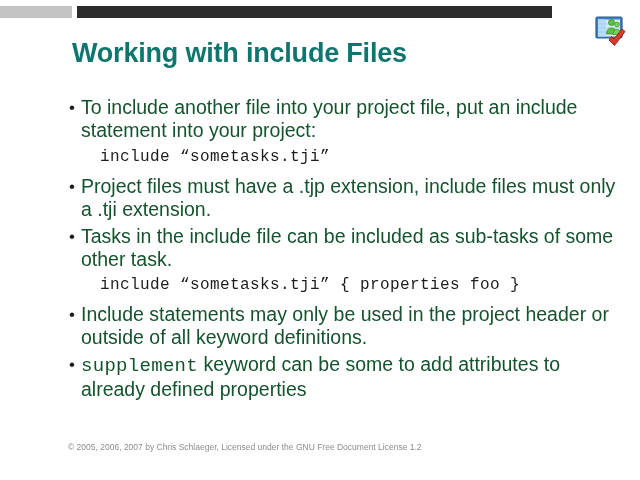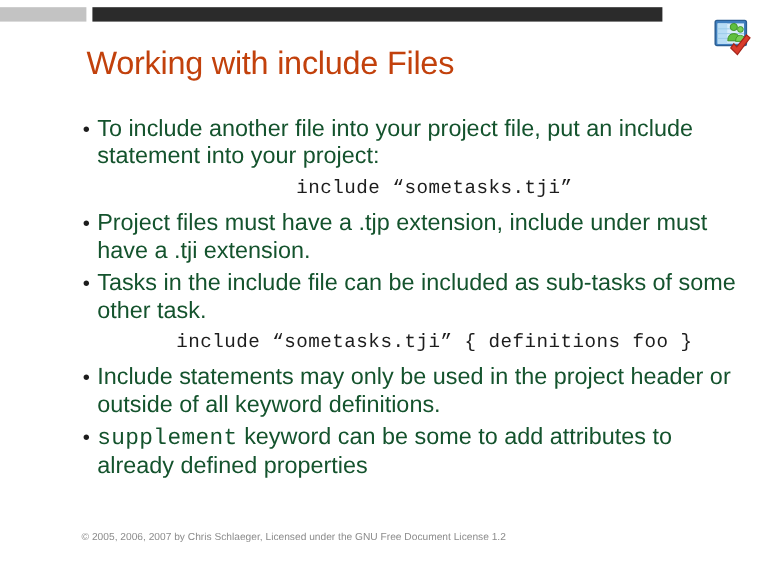--- a/index.html
+++ b/index.html
@@ -48,22 +48,22 @@
     height: 34px;
   }
 
   
   #slide-title {
     position: absolute;
     left: 72px;
     top: 38px;
     margin: 0;
     font-size: 27px;
-    font-weight: normal;
-    color: #c2410c;
+    font-weight: bold;
+    color: #0f766e;
     letter-spacing: -0.2px;
     white-space: nowrap;
   }
 
   
   #slide-body {
     position: absolute;
     left: 64px;
     top: 96px;
     width: 560px;
@@ -91,21 +91,20 @@
     color: #14532d;
   }
   .code-line {
     font-family: "Liberation Mono", "DejaVu Sans Mono", monospace;
     font-size: 16px;
     line-height: 22px;
     color: #1d1d1d;
     margin: 3px 0 7px 36px;
     letter-spacing: 0.4px;
     white-space: pre;
-    text-align: center;
   }
   .mono-inline {
     font-family: "Liberation Mono", "DejaVu Sans Mono", monospace;
     font-size: 19px;
     letter-spacing: 0.3px;
   }
 
   
   #slide-footer {
     position: absolute;
@@ -145,28 +144,28 @@
 <div id="slide-body">
 
   <div class="bullet-row">
     <span class="bullet-mark">•</span>
     <span class="bullet-text">To include another file into your project file, put an include statement into your project:</span>
   </div>
   <div class="code-line">include “sometasks.tji”</div>
 
   <div class="bullet-row">
     <span class="bullet-mark">•</span>
-    <span class="bullet-text">Project files must have a .tjp extension, include under must have a .tji extension.</span>
+    <span class="bullet-text">Project files must have a .tjp extension, include files must only a .tji extension.</span>
   </div>
 
   <div class="bullet-row tight">
     <span class="bullet-mark">•</span>
     <span class="bullet-text">Tasks in the include file can be included as sub-tasks of some other task.</span>
   </div>
-  <div class="code-line">include “sometasks.tji” { definitions foo }</div>
+  <div class="code-line">include “sometasks.tji” { properties foo }</div>
 
   <div class="bullet-row">
     <span class="bullet-mark">•</span>
     <span class="bullet-text">Include statements may only be used in the project header or outside of all keyword definitions.</span>
   </div>
 
   <div class="bullet-row">
     <span class="bullet-mark">•</span>
     <span class="bullet-text"><span class="mono-inline">supplement</span><span> keyword can be some to add attributes to already defined properties</span></span>
   </div>

